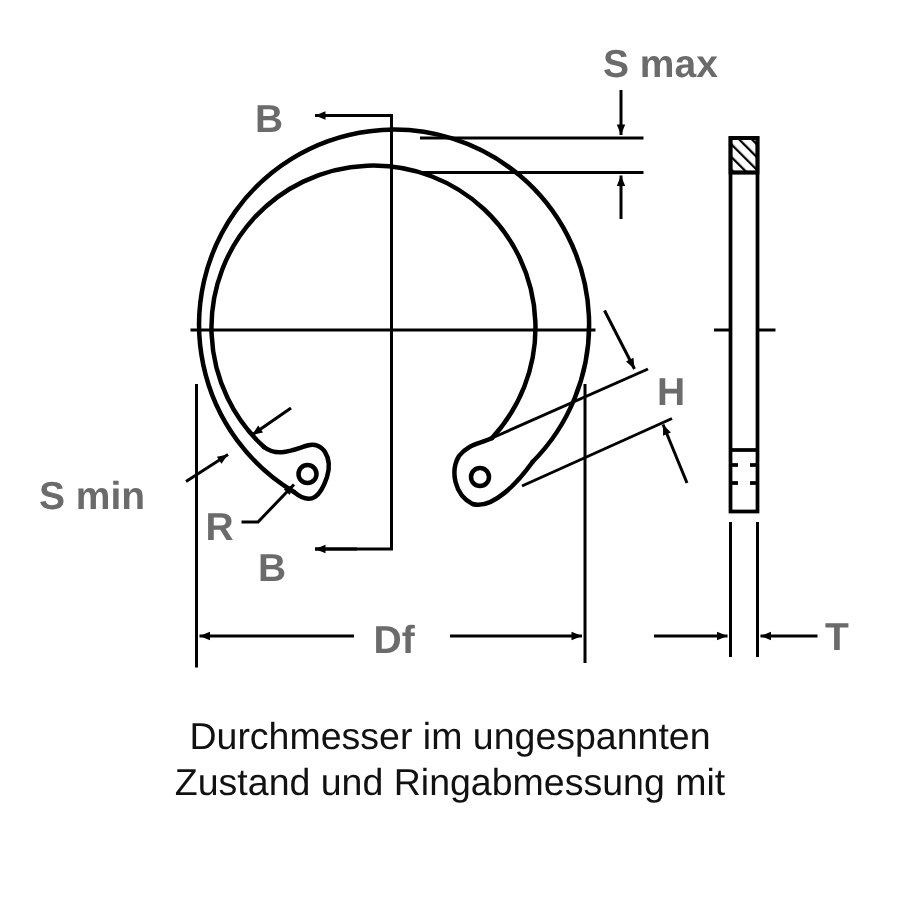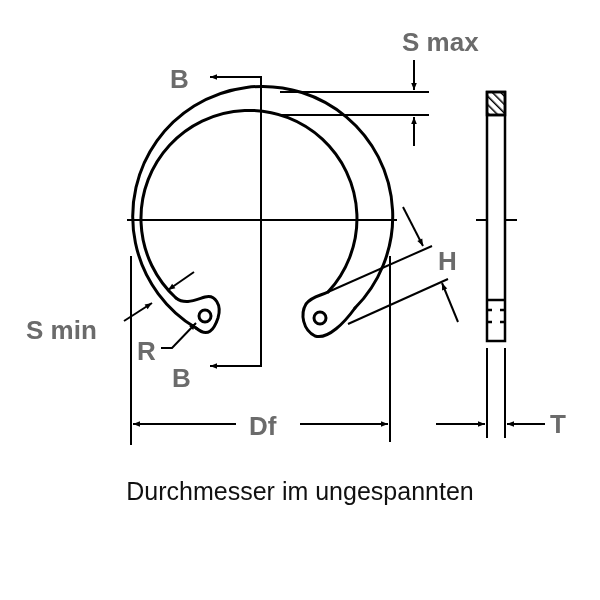--- a/index.html
+++ b/index.html
@@ -102,13 +102,14 @@
     <line x1="487" y1="348" x2="487" y2="438"></line>
     <line x1="505" y1="348" x2="505" y2="438"></line>
     <line x1="436" y1="424" x2="485" y2="424" marker-end="url(#arr)"></line>
     <line x1="545" y1="424" x2="507" y2="424" marker-end="url(#arr)"></line>
   </g>
   <text class="lbl" x="550" y="433" font-size="26">T</text>
 </svg>
 
 <div class="caption">
   <span>Durchmesser im ungespannten</span>
+  <span>Zustand und Ringabmessung mit</span>
 </div>
 
 </body></html>

